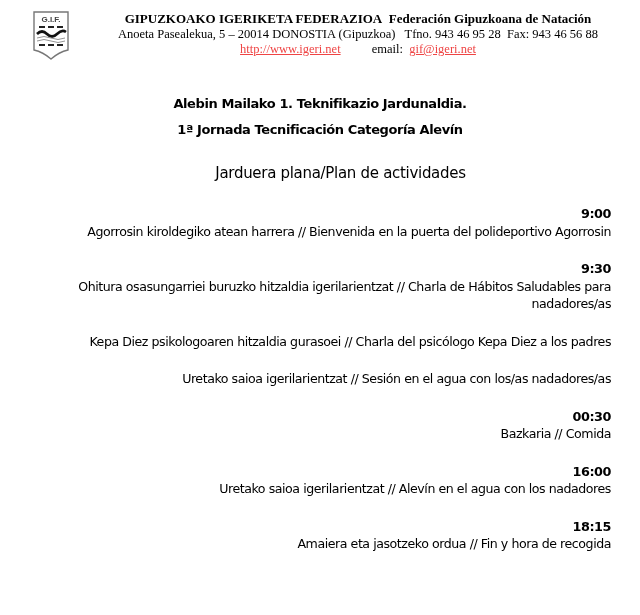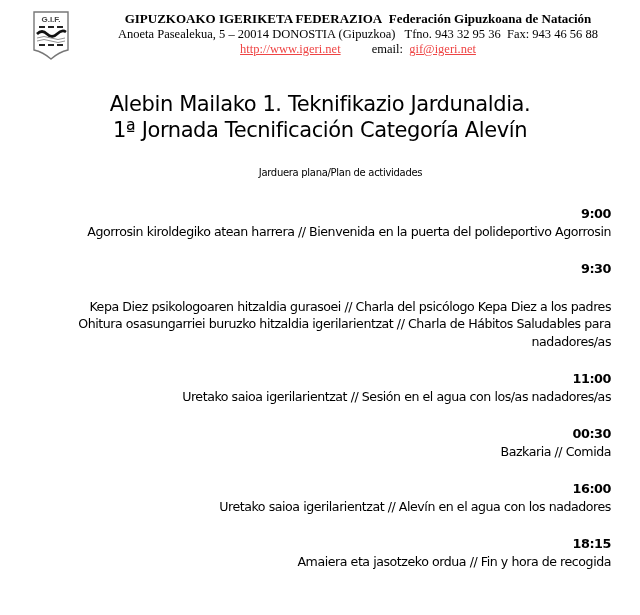--- a/index.html
+++ b/index.html
@@ -4,22 +4,22 @@
   <style>
     html, body { margin: 0; padding: 0; background: #ffffff; }
     body { width: 640px; height: 615px; position: relative; overflow: hidden; color: #000; }
     .letterhead { position: absolute; left: 0; top: 0; width: 516px; height: 70px; }
     .logo { position: absolute; left: 31px; top: 10px; width: 40px; height: 50px; }
     .head-text { position: absolute; left: 108px; top: 11px; width: 500px; text-align: center; font-family: "Liberation Serif", serif; font-size: 12.5px; line-height: 15.5px; }
     .head-title { font-weight: bold; font-size: 13px; }
     .head-link { color: #ef4444; text-decoration: underline; }
     .head-gap { display: inline-block; width: 28px; }
     .titles { position: absolute; left: 0; top: 91px; width: 640px; text-align: center; font-family: "DejaVu Sans", sans-serif; }
-    .title1, .title2 { font-size: 21px; line-height: 26px; letter-spacing: -0.4px; }
-    .subtitle { font-size: 10px; margin-top: 20px; line-height: 20px; letter-spacing: -0.3px; padding-left: 41px; }
+    .title1, .title2 { font-size: 13px; line-height: 26px; letter-spacing: -0.4px; font-weight: bold; }
+    .subtitle { font-size: 15px; margin-top: 20px; line-height: 20px; letter-spacing: -0.3px; padding-left: 41px; }
     .schedule { position: absolute; left: 31px; top: 205px; width: 580px; font-family: "DejaVu Sans", sans-serif; font-size: 12.6px; line-height: 17.5px; letter-spacing: -0.45px; text-align: right; }
     .entry { margin-bottom: 20px; }
     .time { font-weight: bold; font-size: 12.8px; }
     .desc { margin: 0; }
     .sub-desc { margin-top: 20px; }
   </style>
 </head>
 <body>
 
 <div class="letterhead">
@@ -32,21 +32,21 @@
     <path d="M6 31 Q13 28 20 31 T34 31" fill="none" stroke="#888" stroke-width="0.9"></path>
     <path d="M8 35 H14 M17 35 H23 M26 35 H32" stroke="#222" stroke-width="2.2"></path>
   </svg>
   <div class="head-text">
     <div class="head-title">
       <span>GIPUZKOAKO IGERIKETA FEDERAZIOA</span>&nbsp;
       <span>Federación Gipuzkoana de Natación</span>
     </div>
     <div>
       <span>Anoeta Pasealekua, 5 – 20014 DONOSTIA (Gipuzkoa)</span>&nbsp;&nbsp;
-      <span>Tfno. 943 32 95 36</span>&nbsp;
+      <span>Tfno. 943 46 95 28</span>&nbsp;
       <span>Fax: 943 46 56 88</span>
     </div>
     <div>
       <span class="head-link">http://www.igeri.net</span><span class="head-gap"></span>
       <span>email:</span>&nbsp;
       <span class="head-link">gif@igeri.net</span>
     </div>
   </div>
 </div>
 
@@ -56,25 +56,24 @@
   <div class="subtitle">Jarduera plana/Plan de actividades</div>
 </div>
 
 <div class="schedule">
   <div class="entry">
     <div class="time">9:00</div>
     <div class="desc">Agorrosin kiroldegiko atean harrera // Bienvenida en la puerta del polideportivo Agorrosin</div>
   </div>
   <div class="entry">
     <div class="time">9:30</div>
+    <div class="desc">Ohitura osasungarriei buruzko hitzaldia igerilarientzat // Charla de Hábitos Saludables para nadadores/as</div>
     <div class="desc sub-desc">Kepa Diez psikologoaren hitzaldia gurasoei // Charla del psicólogo Kepa Diez a los padres</div>
-    <div class="desc">Ohitura osasungarriei buruzko hitzaldia igerilarientzat // Charla de Hábitos Saludables para nadadores/as</div>
   </div>
   <div class="entry">
-    <div class="time">11:00</div>
     <div class="desc">Uretako saioa igerilarientzat // Sesión en el agua con los/as nadadores/as</div>
   </div>
   <div class="entry">
     <div class="time">00:30</div>
     <div class="desc">Bazkaria // Comida</div>
   </div>
   <div class="entry">
     <div class="time">16:00</div>
     <div class="desc">Uretako saioa igerilarientzat // Alevín en el agua con los nadadores</div>
   </div>

